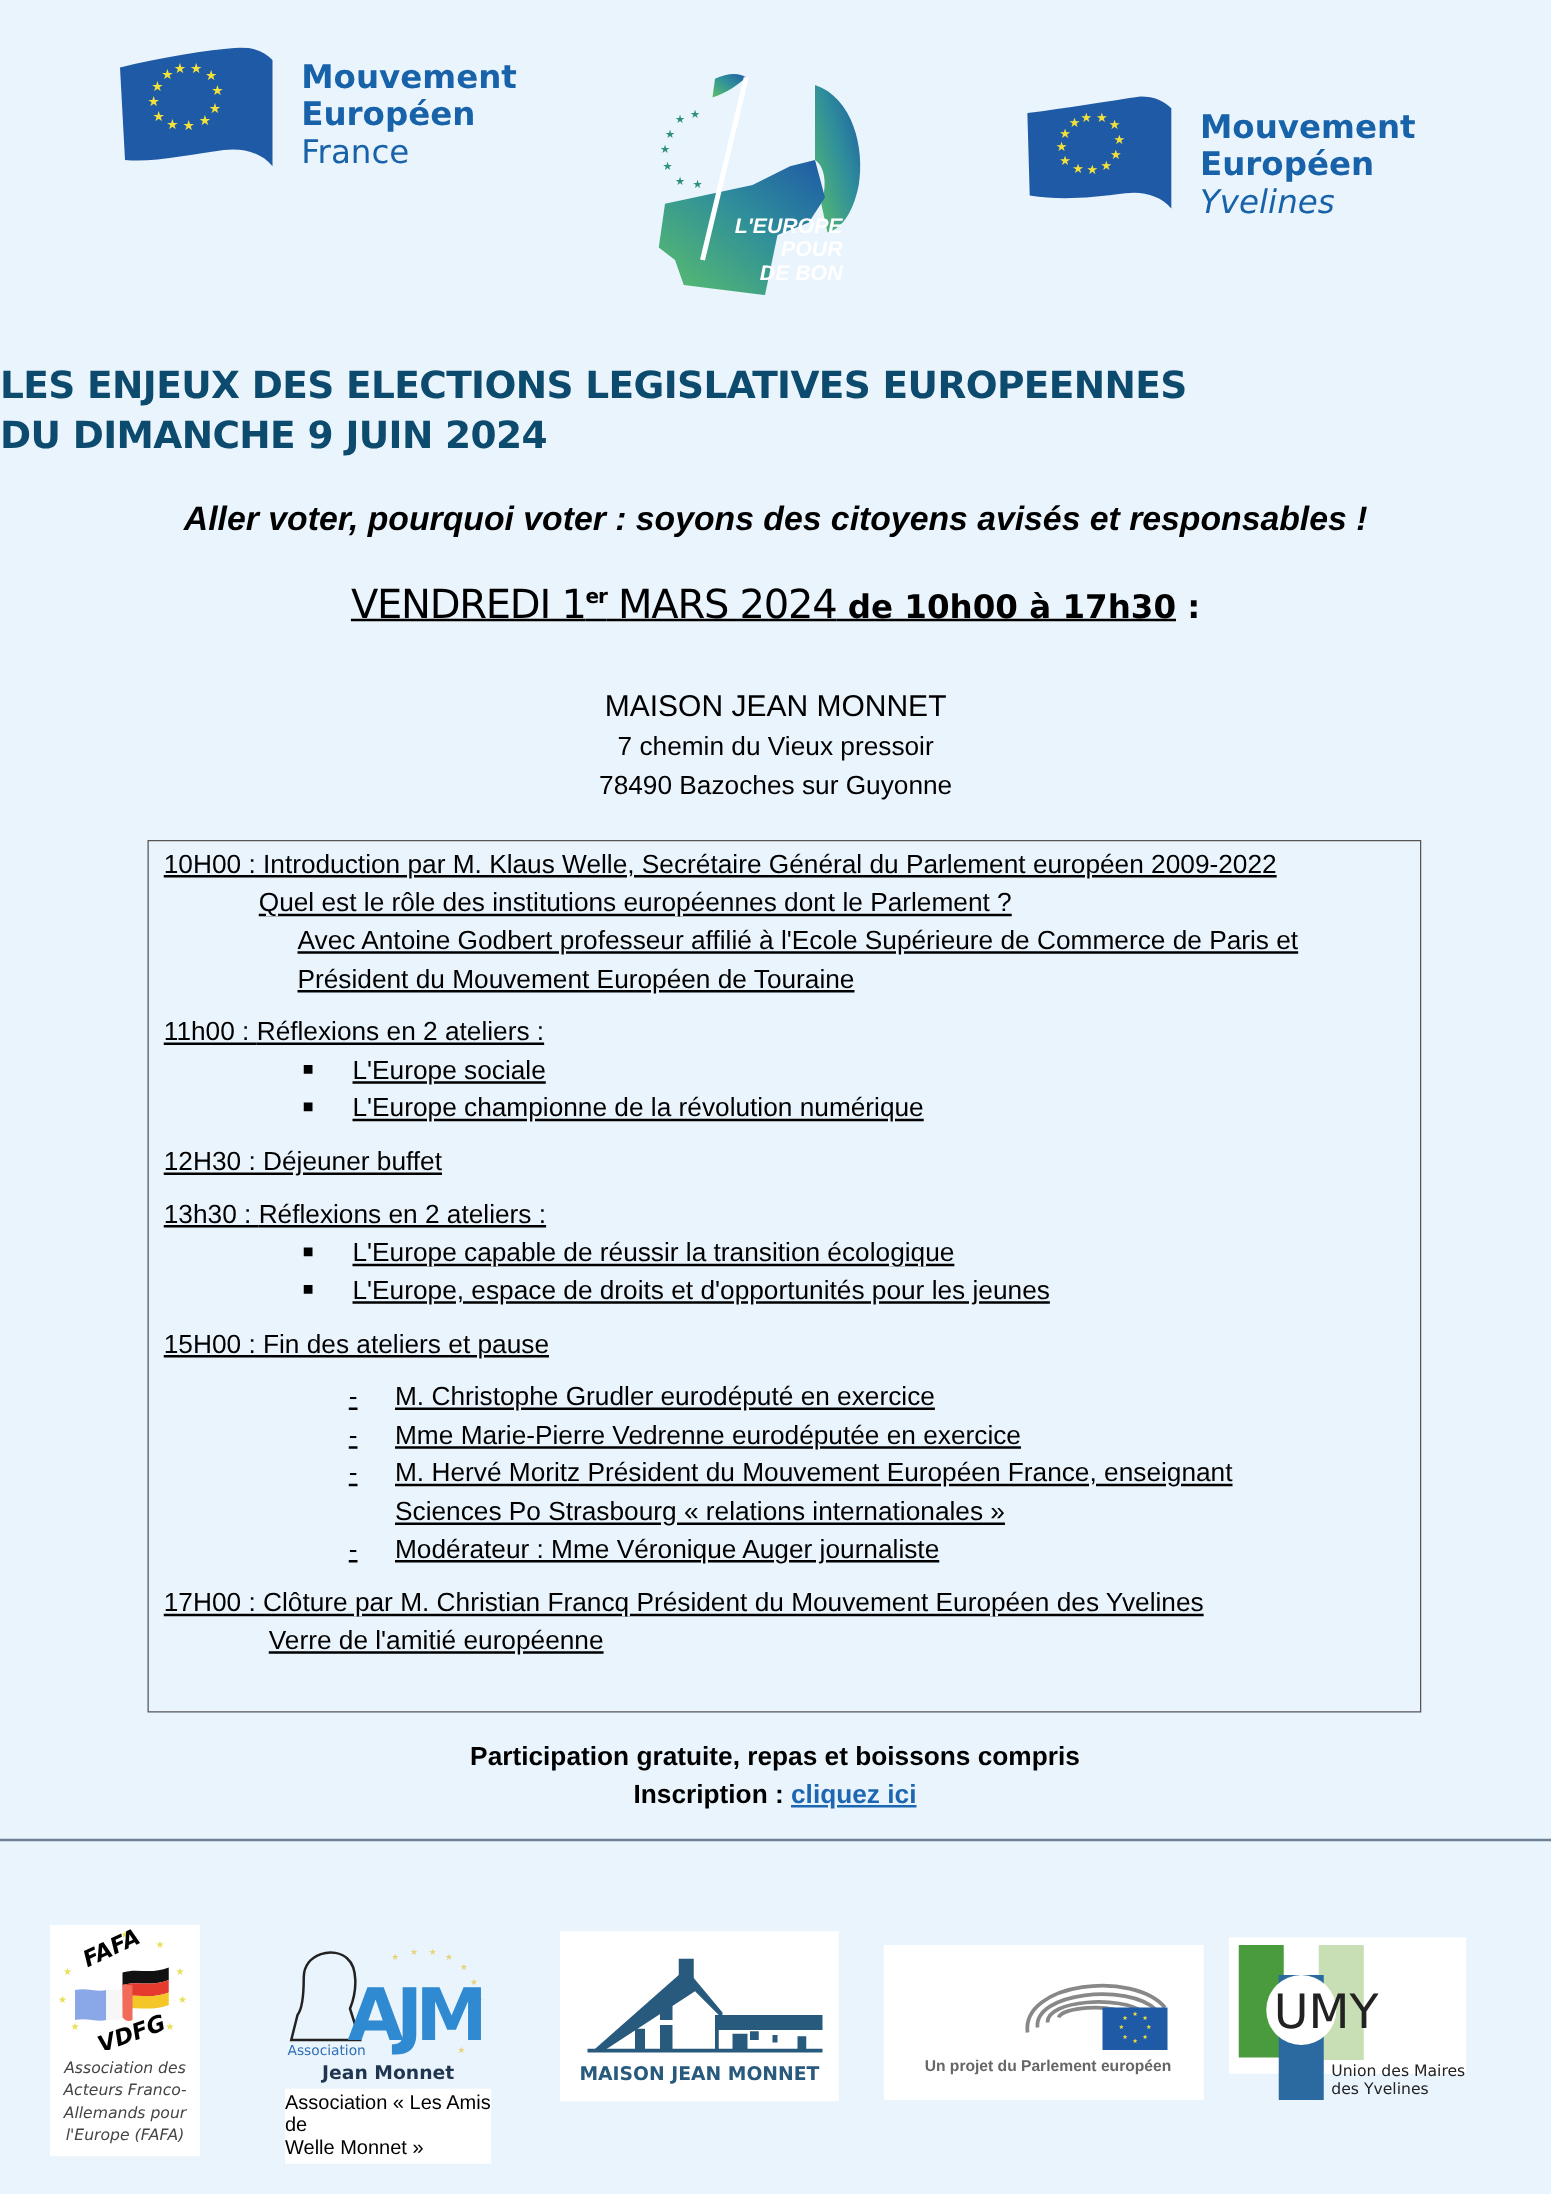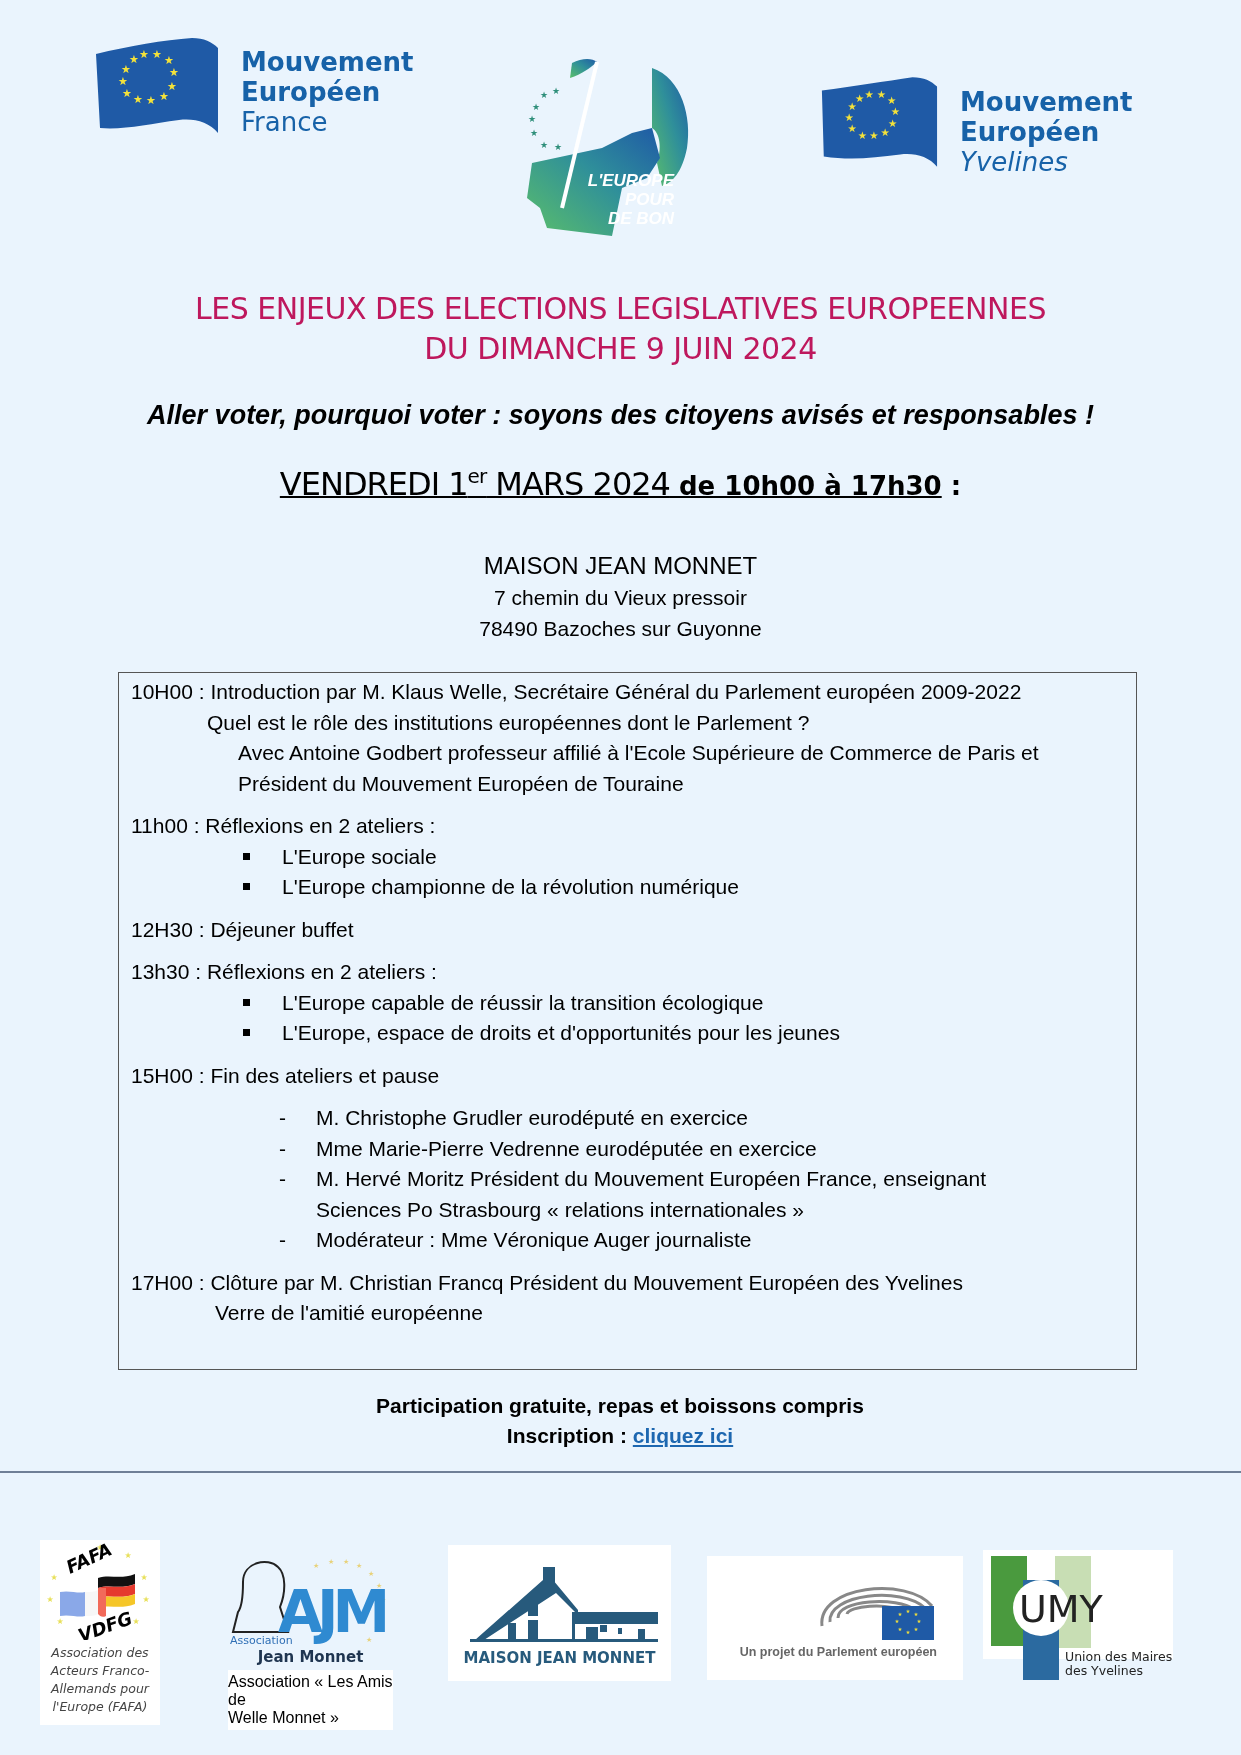--- a/index.html
+++ b/index.html
@@ -21,51 +21,51 @@
   .me-logo .brand .b3.italic { font-style: italic; }
 
   .center-logo .pour-text {
     position: absolute; font-family: "Liberation Sans", sans-serif;
     font-weight: bold; font-style: italic; color: #fff; font-size: 17px; line-height: 19px;
     text-align: right;
   }
 
   
   .main-title {
-    left: 0; width: 1241px; top: 289px; text-align: center;
-    color: #be185d; font-weight: normal; font-size: 30px; line-height: 40px;
+    left: 0; width: 1241px; top: 289px; text-align: left;
+    color: #0c4a6e; font-weight: bold; font-size: 30px; line-height: 40px;
     font-family: "DejaVu Sans", sans-serif; letter-spacing: -0.5px;
   }
   .subtitle {
     left: 0; width: 1241px; top: 400px; text-align: center;
     font-style: italic; font-weight: bold; font-size: 27px;
     font-family: "Liberation Sans", sans-serif;
   }
   .date-line {
     left: 0; width: 1241px; top: 464px; text-align: center;
     font-size: 32px; font-family: "DejaVu Sans", sans-serif;
   }
   .date-line .u { text-decoration: underline; text-decoration-thickness: 2px; }
   .date-line .big { font-size: 32px; letter-spacing: -1px; }
-  .date-line sup { font-size: 20px; vertical-align: 12px; }
+  .date-line sup { font-size: 16px; vertical-align: 12px; font-weight: bold; }
   .date-line .small { font-size: 26px; font-weight: bold; }
 
   .venue { left: 0; width: 1241px; top: 550px; text-align: center; font-family: "Liberation Sans", sans-serif; }
   .venue .v1 { font-size: 24px; line-height: 32px; }
   .venue .v2, .venue .v3 { font-size: 21px; line-height: 31px; }
 
   
   .program {
     left: 118px; top: 672px; width: 1019px; height: 698px;
     border: 1px solid #555; box-sizing: border-box;
     padding: 4px 10px 0 12px;
     font-size: 21px; line-height: 30.5px;
     font-family: "Liberation Sans", sans-serif;
   }
-  .slot { margin-bottom: 12px; }
+  .slot { margin-bottom: 12px; text-decoration: underline; }
   .slot .line { white-space: nowrap; }
   .indent1 { padding-left: 76px; }
   .indent2 { padding-left: 107px; }
   .indent-verre { padding-left: 84px; }
   .bullet-item { padding-left: 112px; display: flex; }
   .bullet-item .mark { width: 39px; display: inline-block; }
   .sq { display: inline-block; width: 7px; height: 7px; background: #000; vertical-align: middle; margin-bottom: 3px; }
   .dash-item { padding-left: 148px; display: flex; }
   .dash-item .mark { width: 37px; }
   .dash-cont { padding-left: 185px; }

